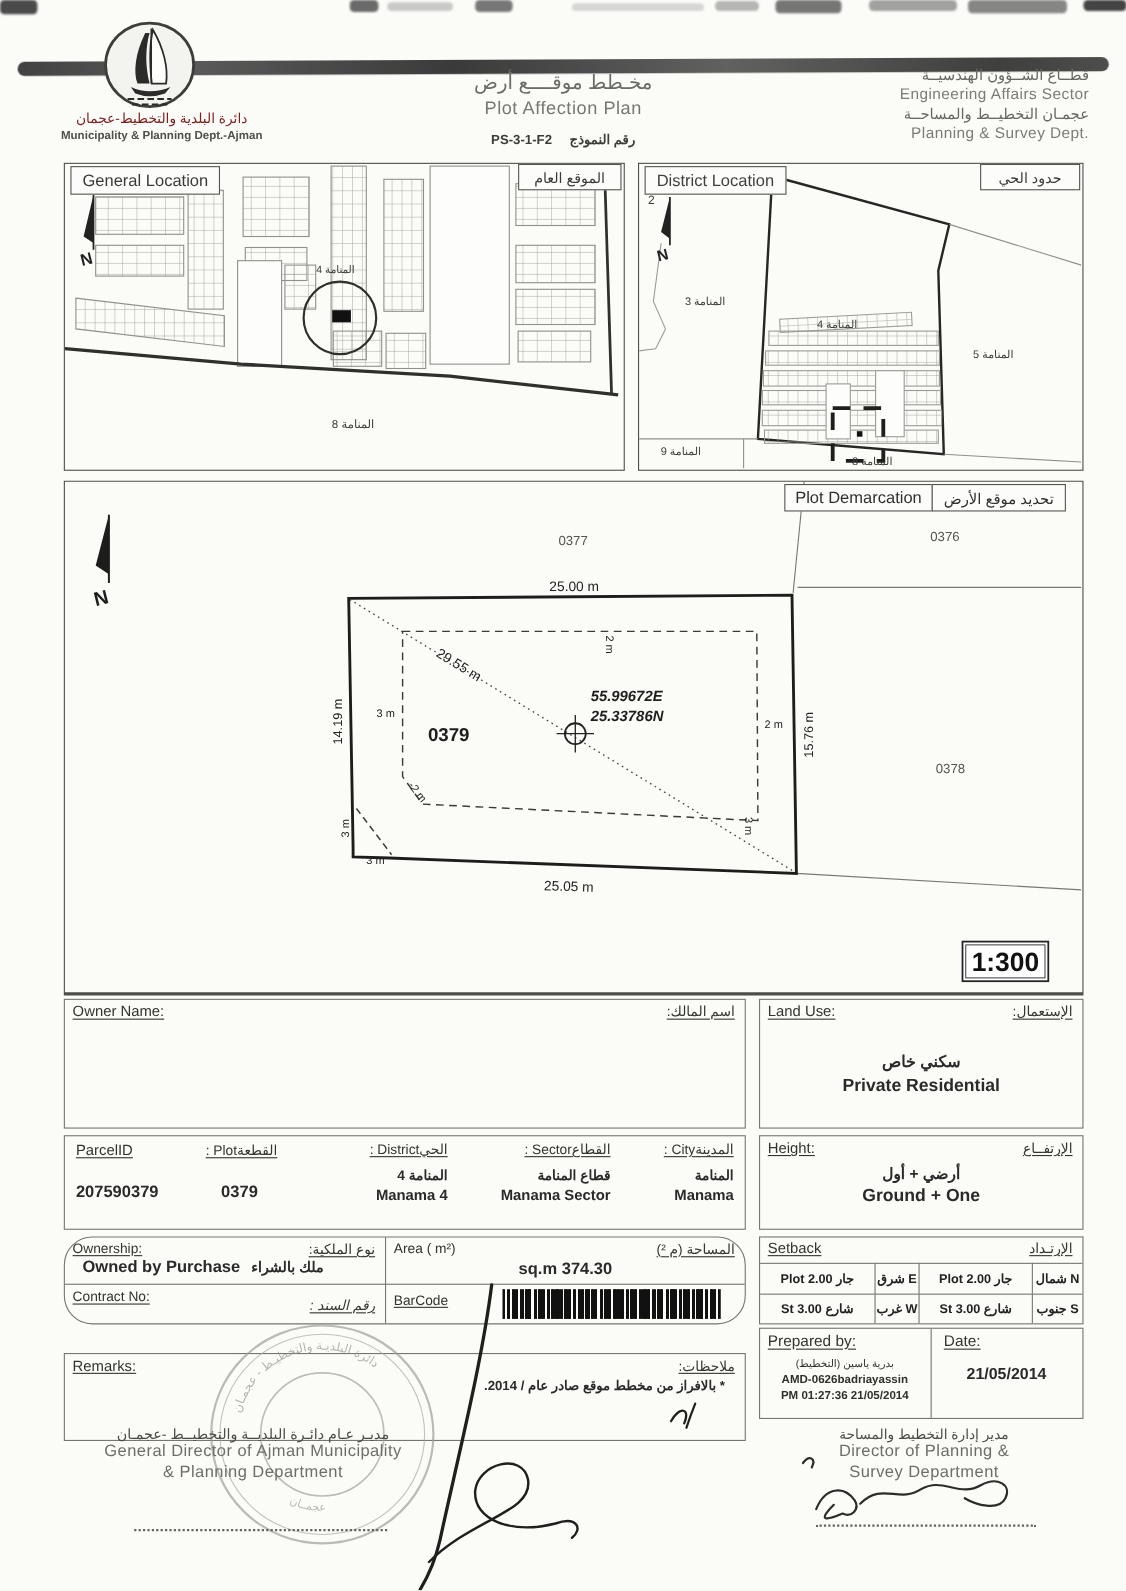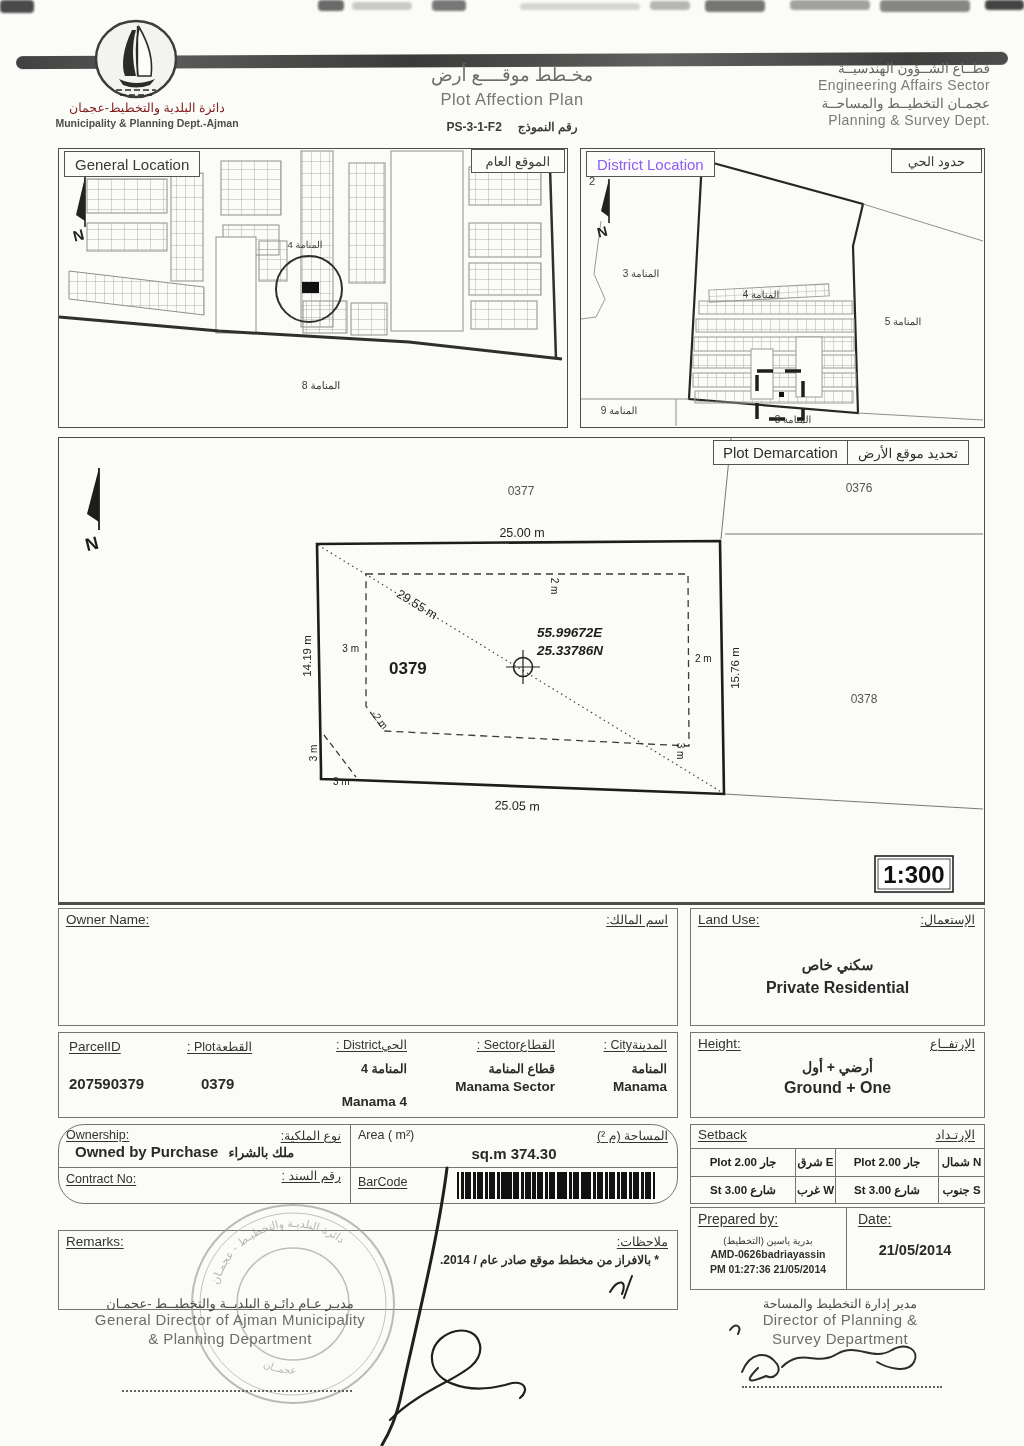--- a/index.html
+++ b/index.html
@@ -196,21 +196,21 @@
         <polygon points="28,30 28,68 20,62" fill="#222"></polygon>
         <text x="16" y="88" font-size="14" font-weight="bold" fill="#222" transform="rotate(-14 20 82)">N</text>
       </g>
       <text x="8" y="36" font-size="11" fill="#3a3a36">2</text>
       <text x="60" y="128" font-size="10" fill="#3a3a36" text-anchor="middle">المنامة 3</text>
       <text x="180" y="149" font-size="10" fill="#3a3a36" text-anchor="middle">المنامة 4</text>
       <text x="322" y="176" font-size="10" fill="#3a3a36" text-anchor="middle">المنامة 5</text>
       <text x="38" y="265" font-size="10" fill="#3a3a36" text-anchor="middle">المنامة 9</text>
       <text x="212" y="274" font-size="10" fill="#3a3a36" text-anchor="middle">المنامة 8</text>
     </svg>
-    <div class="hdrbox" style="left:5px;top:2px;height:26px;padding:0 10px;font-size:15px;color:#8b5cf6;">District Location</div>
+    <div class="hdrbox" style="left:5px;top:2px;height:26px;padding:0 10px;font-size:15px;color:#404040;">District Location</div>
     <div class="hdrbox rtl" style="right:2px;top:0;height:24px;padding:0 16px;font-size:13px;color:#3a3a36;">حدود الحي</div>
   </div>
 
   <div class="mapbox" id="dem-box">
     <svg width="924" height="462" viewBox="0 0 924 462" style="position:absolute;left:0;top:0;">
       <line x1="672" y1="0" x2="662" y2="101" stroke="#77777300" stroke-width="1"></line>
       <line x1="672" y1="0" x2="662" y2="101" stroke="#77777.."></line>
       <line x1="672" y1="0" x2="662" y2="101" stroke="#777773" stroke-width="1"></line>
       <line x1="666" y1="96" x2="924" y2="96" stroke="#777773" stroke-width="1"></line>
       <line x1="665" y1="356" x2="924" y2="371" stroke="#777773" stroke-width="1"></line>
@@ -275,21 +275,21 @@
         <span class="lbl u">ParcelID</span>
         <div class="b" style="position:absolute;top:38px;left:0;font-size:15px;">207590379</div>
       </div>
       <div class="pcol" style="width:92px;">
         <span class="lbl-s u">: Plotالقطعة</span>
         <div class="b" style="position:absolute;top:38px;left:14px;font-size:15px;">0379</div>
       </div>
       <div class="pcol" style="width:128px;text-align:right;">
         <div class="lbl-s u">: Districtالحي</div>
         <div class="b rtl" style="margin-top:9px;font-size:12.5px;">المنامة 4</div>
-        <div class="b" style="margin-top:18px;font-size:13.5px;">Manama  4</div>
+        <div class="b" style="margin-top:3px;font-size:13.5px;">Manama  4</div>
       </div>
       <div class="pcol" style="width:148px;text-align:right;">
         <div class="lbl-s u">: Sectorالقطاع</div>
         <div class="b rtl" style="margin-top:9px;font-size:12.5px;">قطاع المنامة</div>
         <div class="b" style="margin-top:3px;font-size:13.5px;">Manama Sector</div>
       </div>
       <div class="pcol" style="flex:1;text-align:right;">
         <div class="lbl-s u">: Cityالمدينة</div>
         <div class="b rtl" style="margin-top:9px;font-size:12.5px;">المنامة</div>
         <div class="b" style="margin-top:3px;font-size:13.5px;">Manama</div>
@@ -307,21 +307,21 @@
     <div class="vsplit" style="left:291px;"></div>
     <div style="position:absolute;left:0;top:0;width:291px;height:100%;">
       <span class="tl lbl-s u">Ownership:</span>
       <span class="tr lbl-s u rtl">نوع الملكية:</span>
       <div style="position:absolute;left:16px;top:18px;display:flex;gap:10px;align-items:baseline;">
         <span class="b" style="font-size:15px;">Owned by Purchase</span>
         <span class="b rtl" style="font-size:13px;">ملك بالشراء</span>
       </div>
       <div class="hline" style="top:42px;"></div>
       <span class="lbl-s u" style="position:absolute;left:7px;top:47px;">Contract No:</span>
-      <span class="lbl-s u rtl" style="position:absolute;right:9px;top:43px;">رقم السند :</span>
+      <span class="lbl-s u rtl" style="position:absolute;right:9px;top:54px;font-style:italic;">رقم السند :</span>
     </div>
     <div style="position:absolute;left:292px;top:0;right:0;height:100%;">
       <span class="tl lbl-s">Area ( m²)</span>
       <span class="tr lbl-s u rtl">المساحة (م ²)</span>
       <div class="b" style="position:absolute;left:0;top:20px;width:100%;text-align:center;font-size:15px;">sq.m 374.30</div>
       <div class="hline" style="top:42px;"></div>
       <span class="lbl-s u" style="position:absolute;left:7px;top:50px;">BarCode</span>
       <div class="barcode"></div>
     </div>
   </div>

